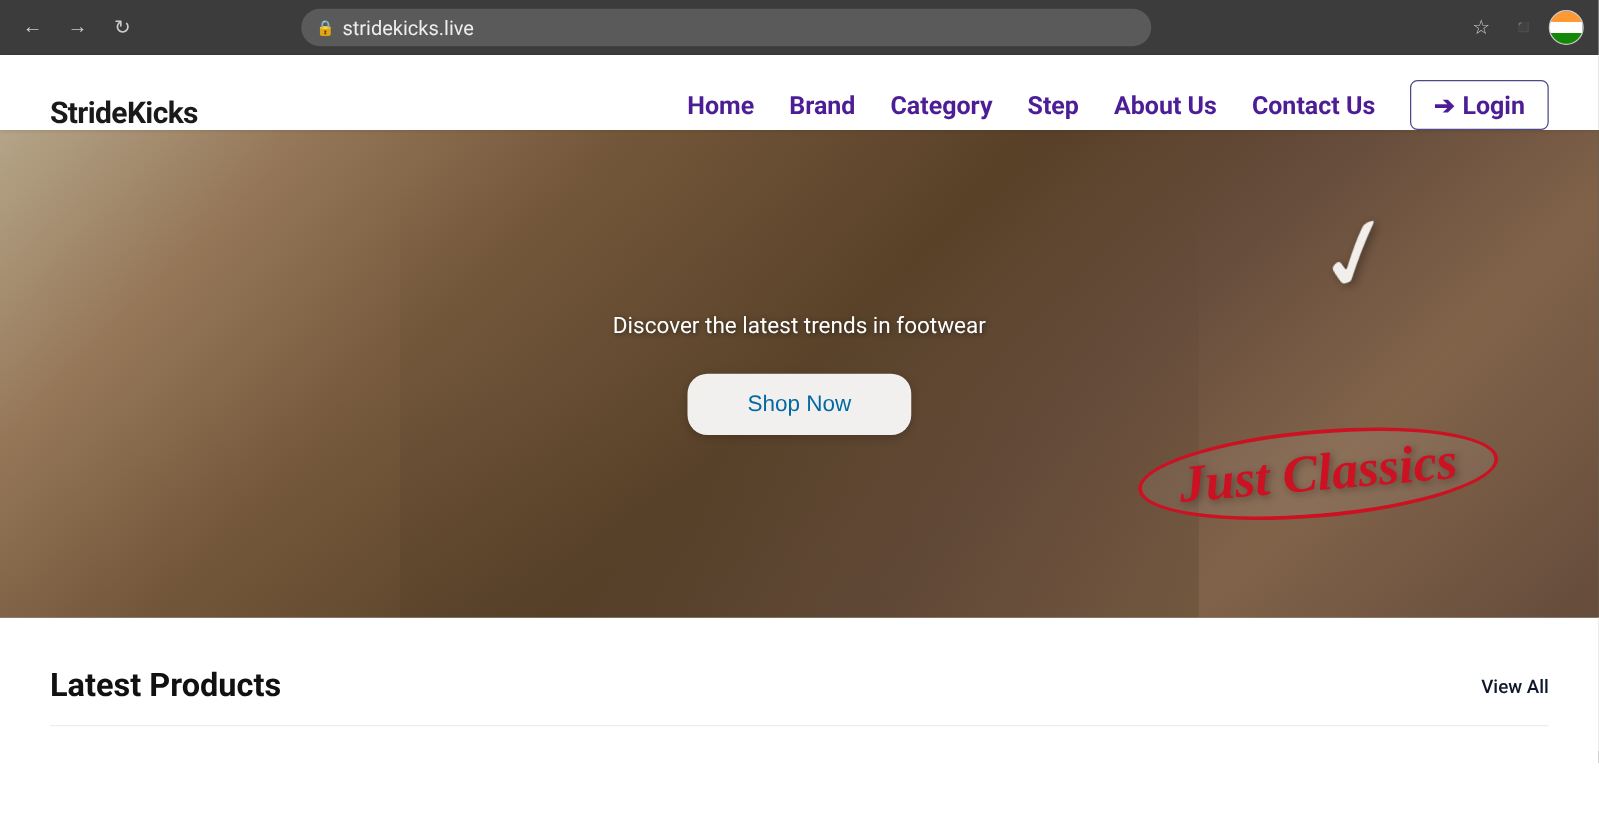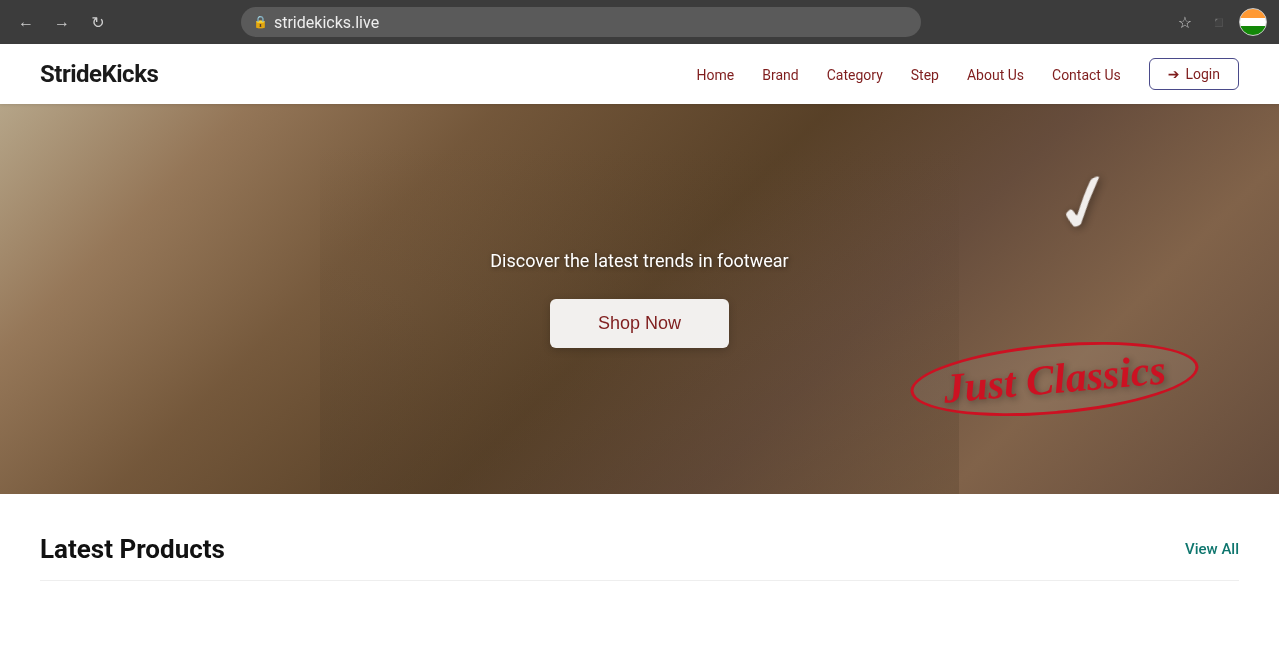--- a/index.html
+++ b/index.html
@@ -53,21 +53,21 @@
       display: flex; align-items: center; justify-content: center;
       overflow: hidden;
       border: 1px solid #ccc;
     }
 
     
     .navbar {
       background: #fff;
       height: 60px;
       display: flex;
-      align-items: center;
+      align-items: flex-end;
       padding: 0 40px;
       box-shadow: 0 1px 3px rgba(0,0,0,0.1);
       position: relative;
       z-index: 10;
     }
     .navbar-brand {
       font-size: 24px;
       font-weight: 700;
       color: #1a1a1a;
       text-decoration: none;
@@ -75,23 +75,23 @@
     }
     .navbar-links {
       display: flex;
       align-items: center;
       gap: 28px;
       margin-left: auto;
       list-style: none;
     }
     .navbar-links a {
       text-decoration: none;
-      color: #7f1d1d;
-      font-size: 14px;
-      font-weight: 400;
+      color: #4c1d95;
+      font-size: 20px;
+      font-weight: 700;
     }
     .login-btn {
       display: flex;
       align-items: center;
       gap: 6px;
       background: #fff;
       border: 1.5px solid #4a4a8a;
       color: #4a4a8a;
       padding: 7px 18px;
       border-radius: 6px;
@@ -146,23 +146,23 @@
     }
     .hero-subtitle {
       font-size: 18px;
       margin-bottom: 28px;
       text-shadow: 1px 1px 4px rgba(0,0,0,0.5);
       font-weight: 400;
     }
     .shop-now-btn {
       display: inline-block;
       background: rgba(255,255,255,0.92);
-      color: #7f1d1d;
+      color: #0369a1;
       padding: 14px 48px;
-      border-radius: 6px;
+      border-radius: 16px;
       font-size: 18px;
       font-weight: 500;
       cursor: pointer;
       border: none;
       text-decoration: none;
       box-shadow: 0 2px 8px rgba(0,0,0,0.2);
     }
 
     
     .nike-logo {
@@ -221,21 +221,21 @@
       margin-bottom: 16px;
       text-align: center;
     }
     .latest-products-title {
       font-size: 26px;
       font-weight: 700;
       color: #111;
     }
     .view-all-link {
       font-size: 15px;
-      color: #0f766e;
+      color: #0f172a;
       text-decoration: none;
       font-weight: 500;
     }
 
     
     .section-divider {
       width: 100%;
       height: 1px;
       background: #eee;
       margin-top: 8px;

